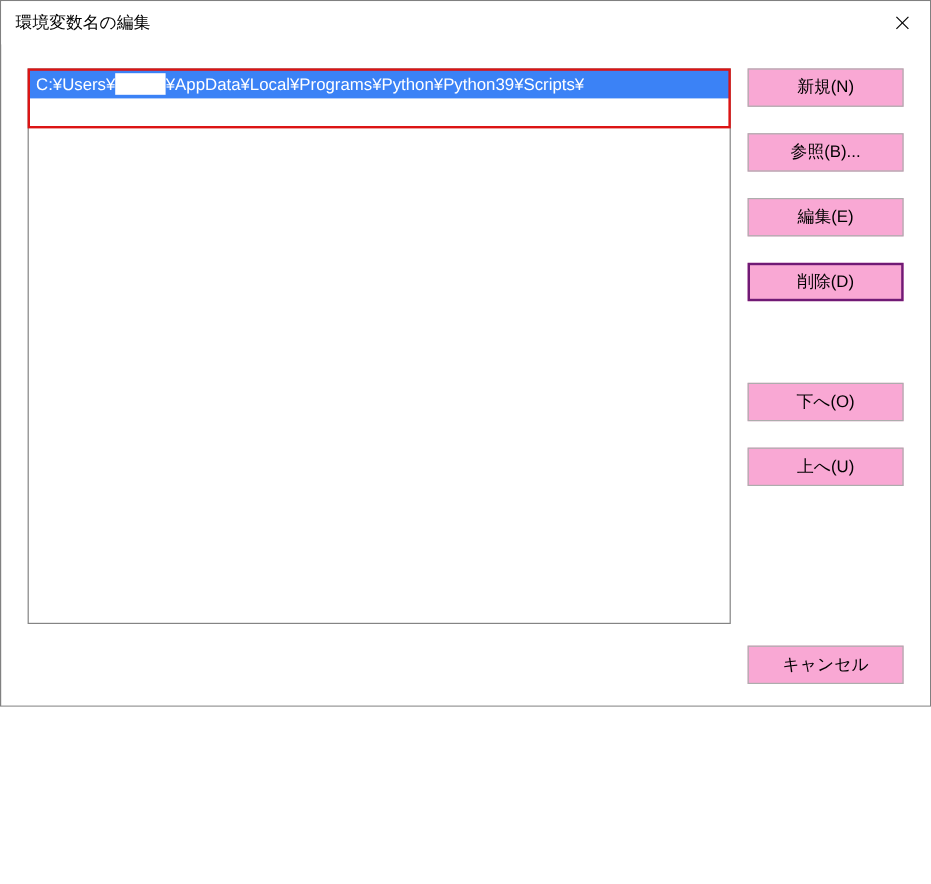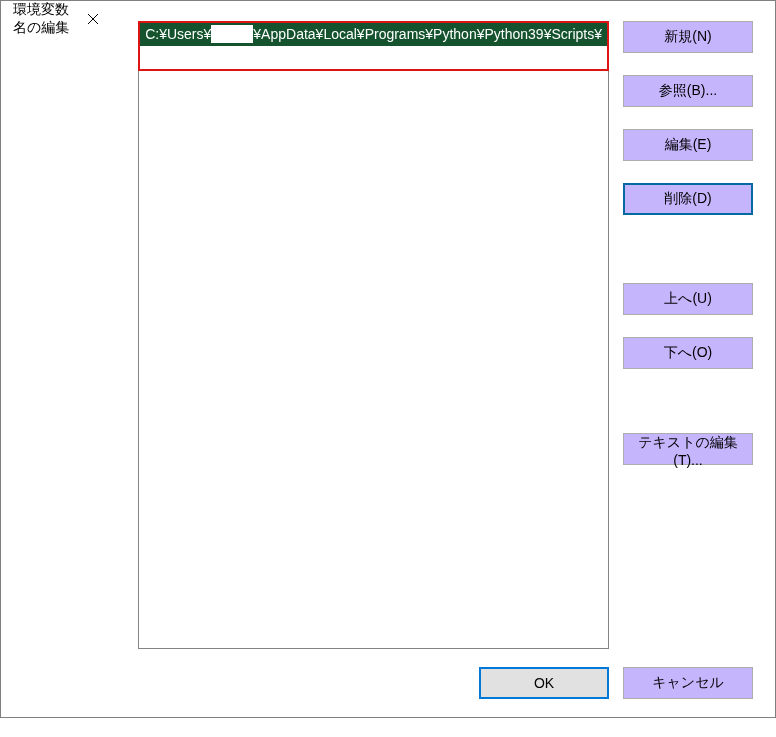--- a/index.html
+++ b/index.html
@@ -5,25 +5,25 @@
   * { box-sizing: border-box; }
   body {
     margin: 0;
     font-family: "Yu Gothic UI", "Meiryo", "Segoe UI", sans-serif;
     font-size: 13px;
     background: #ffffff;
     color: #000000;
   }
   .window {
     width: 776px;
-    height: 718px;
+    height: 589px;
     border: 1px solid #808080;
     background: #ffffff;
     display: flex;
-    flex-direction: row;
+    flex-direction: column;
   }
   .titlebar {
     height: 36px;
     display: flex;
     align-items: center;
     padding: 0 0 0 12px;
     background: #ffffff;
   }
   .titlebar-title {
     flex: 1;
@@ -63,21 +63,21 @@
   .list-item {
     height: 24px;
     line-height: 24px;
     padding: 0 6px;
     font-size: 14px;
     white-space: nowrap;
     overflow: hidden;
     cursor: default;
   }
   .list-item.selected {
-    background: #14532d;
+    background: #3b82f6;
     color: #ffffff;
   }
   .list-item .prefix { display: inline-block; }
   .list-item .blank {
     display: inline-block;
     width: 42px;
     background: #ffffff;
     color: transparent;
     vertical-align: middle;
     height: 18px;
@@ -98,29 +98,29 @@
   }
   .side-buttons {
     width: 130px;
     display: flex;
     flex-direction: column;
     position: relative;
   }
   .btn {
     height: 32px;
     border: 1px solid #adadad;
-    background: #c4b5fd;
+    background: #f9a8d4;
     font-family: inherit;
     font-size: 14px;
     cursor: pointer;
     margin-bottom: 22px;
     padding: 0;
   }
   .btn.highlighted {
-    border: 2px solid #0369a1;
+    border: 2px solid #701a75;
   }
   .spacer-large { height: 46px; }
   .spacer-mid { height: 42px; }
   .footer {
     display: flex;
     justify-content: flex-end;
     gap: 14px;
     margin-top: 18px;
   }
   .footer .btn {
@@ -156,25 +156,23 @@
         </div>
         <div class="highlight-box highlight-listrows"></div>
       </div>
 
       <div class="side-buttons">
         <button class="btn">新規(N)</button>
         <button class="btn">参照(B)...</button>
         <button class="btn">編集(E)</button>
         <button class="btn highlighted">削除(D)</button>
         <div class="spacer-large"></div>
+        <button class="btn">下へ(O)</button>
         <button class="btn">上へ(U)</button>
-        <button class="btn">下へ(O)</button>
         <div class="spacer-mid"></div>
-        <button class="btn">テキストの編集(T)...</button>
       </div>
     </div>
 
     <div class="footer">
-      <button class="btn primary">OK</button>
       <button class="btn">キャンセル</button>
     </div>
   </div>
 </div>
 
 </body></html>

